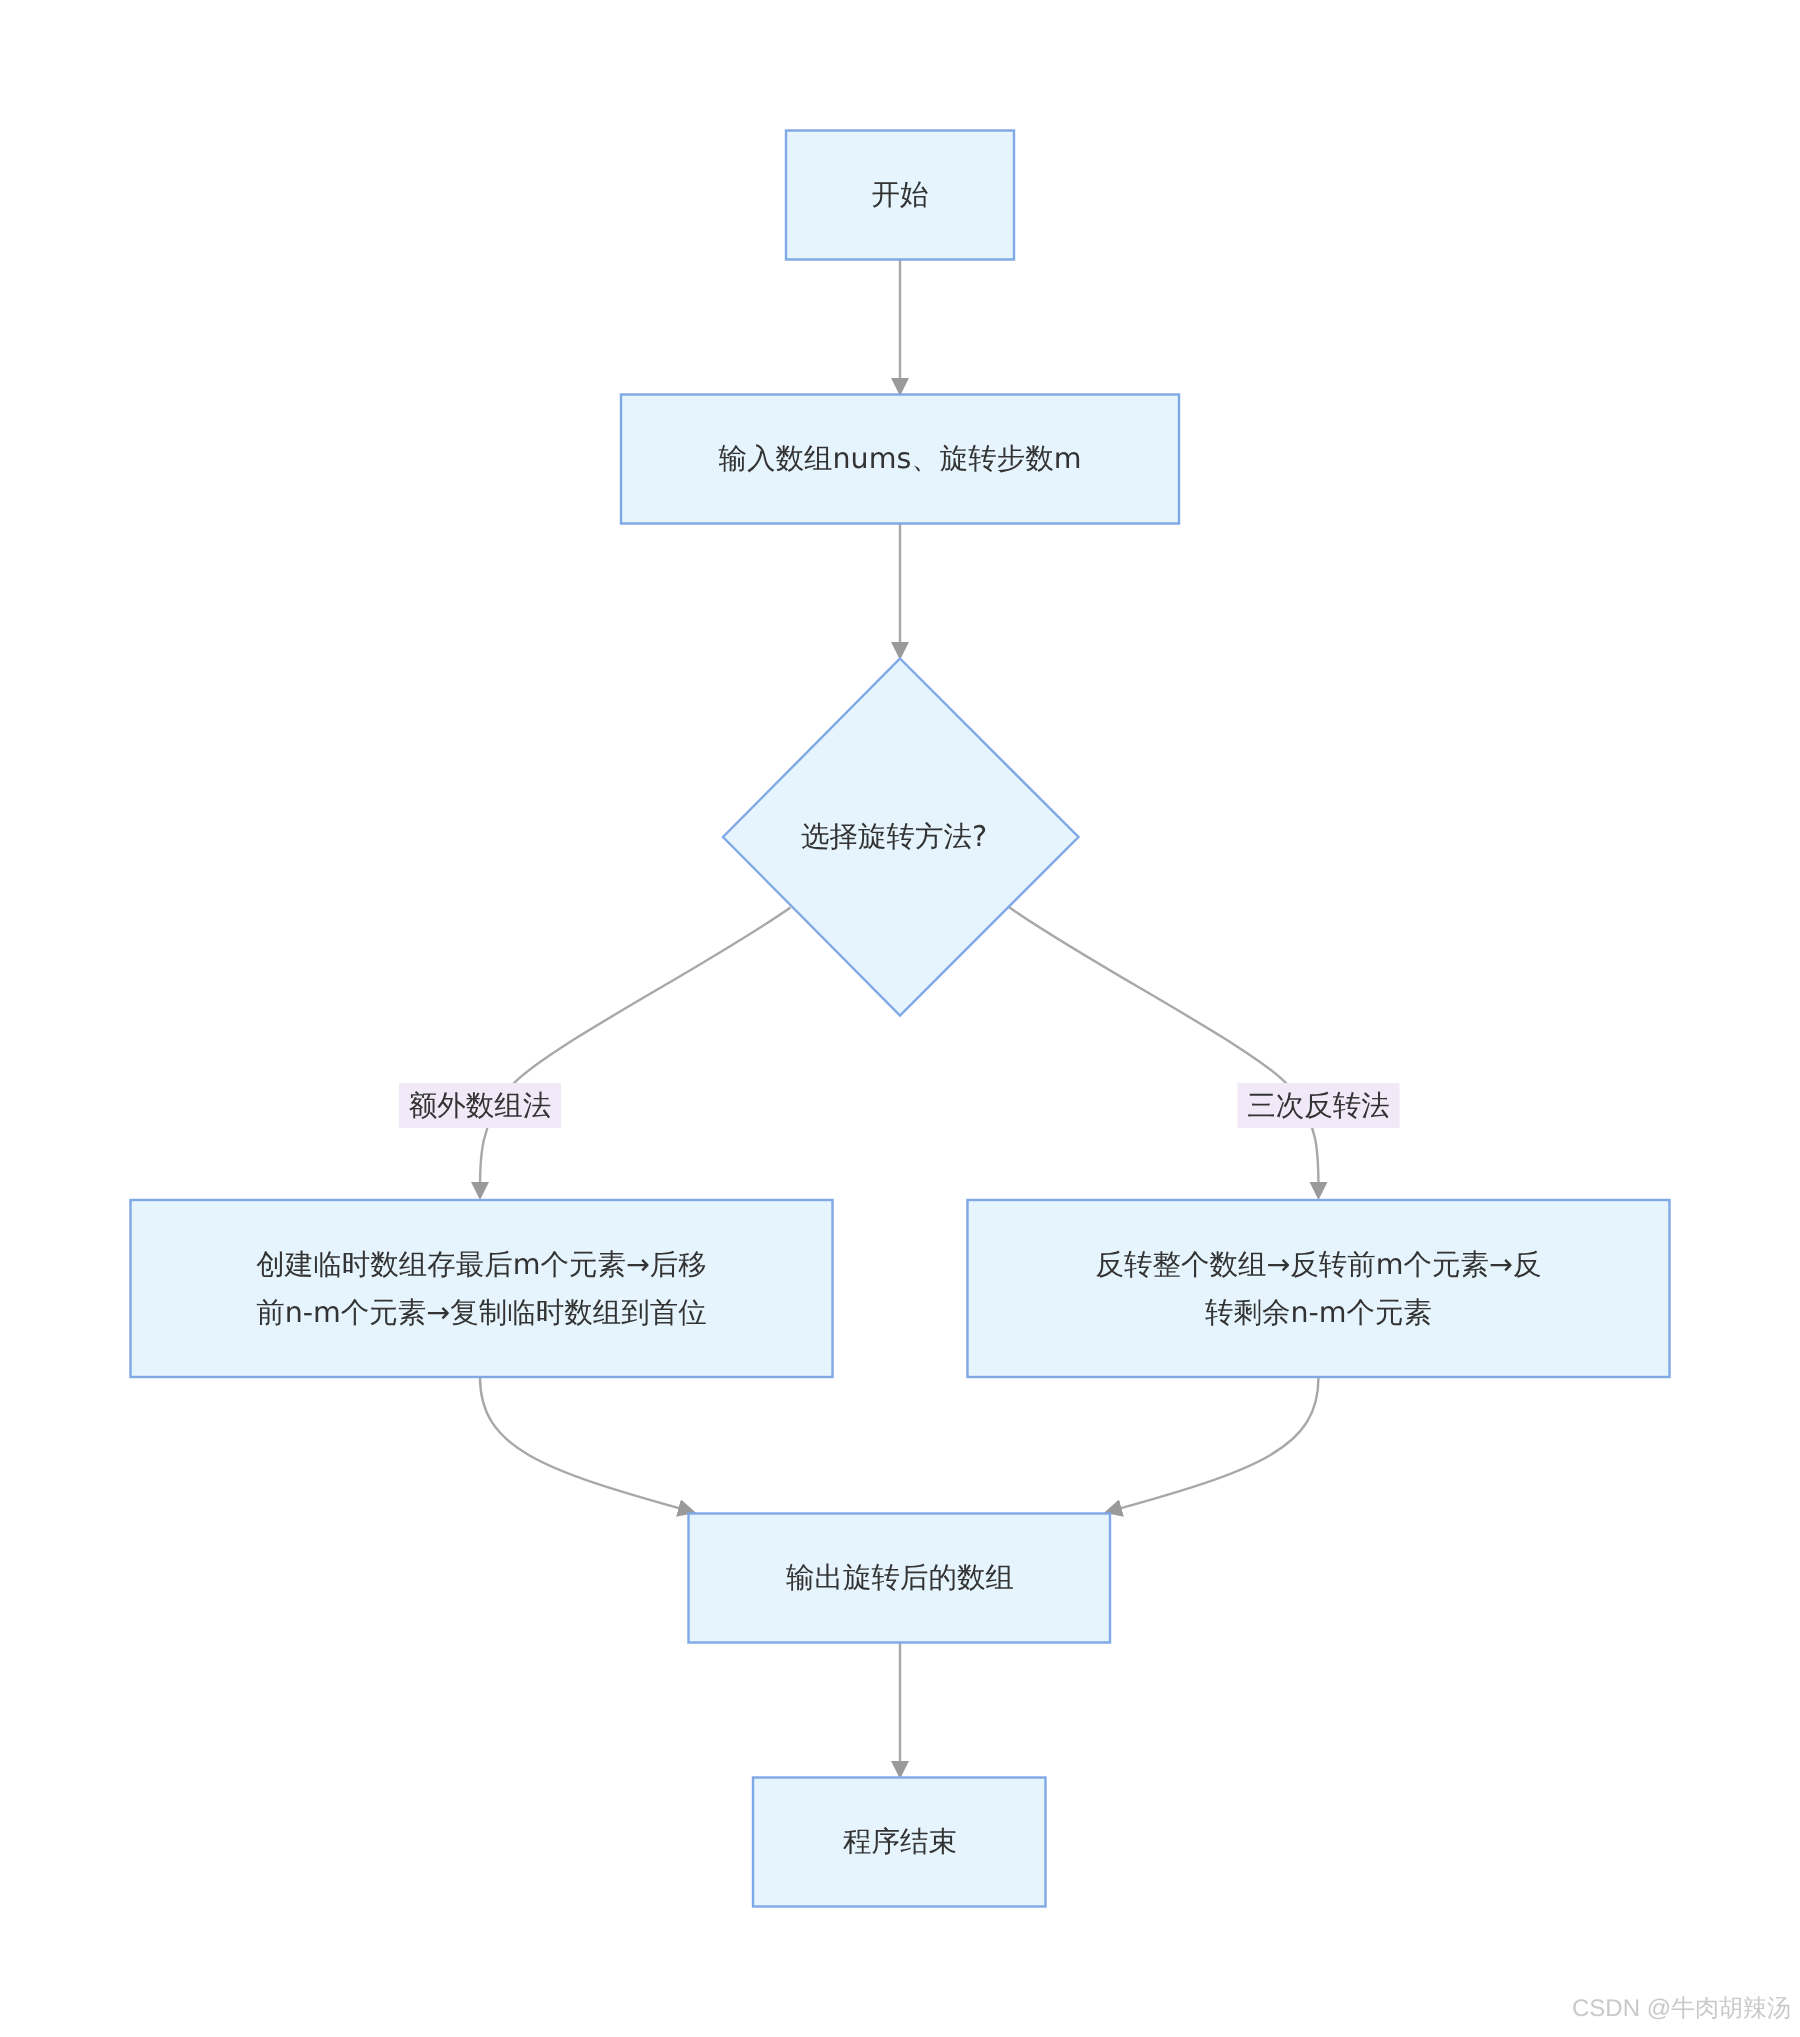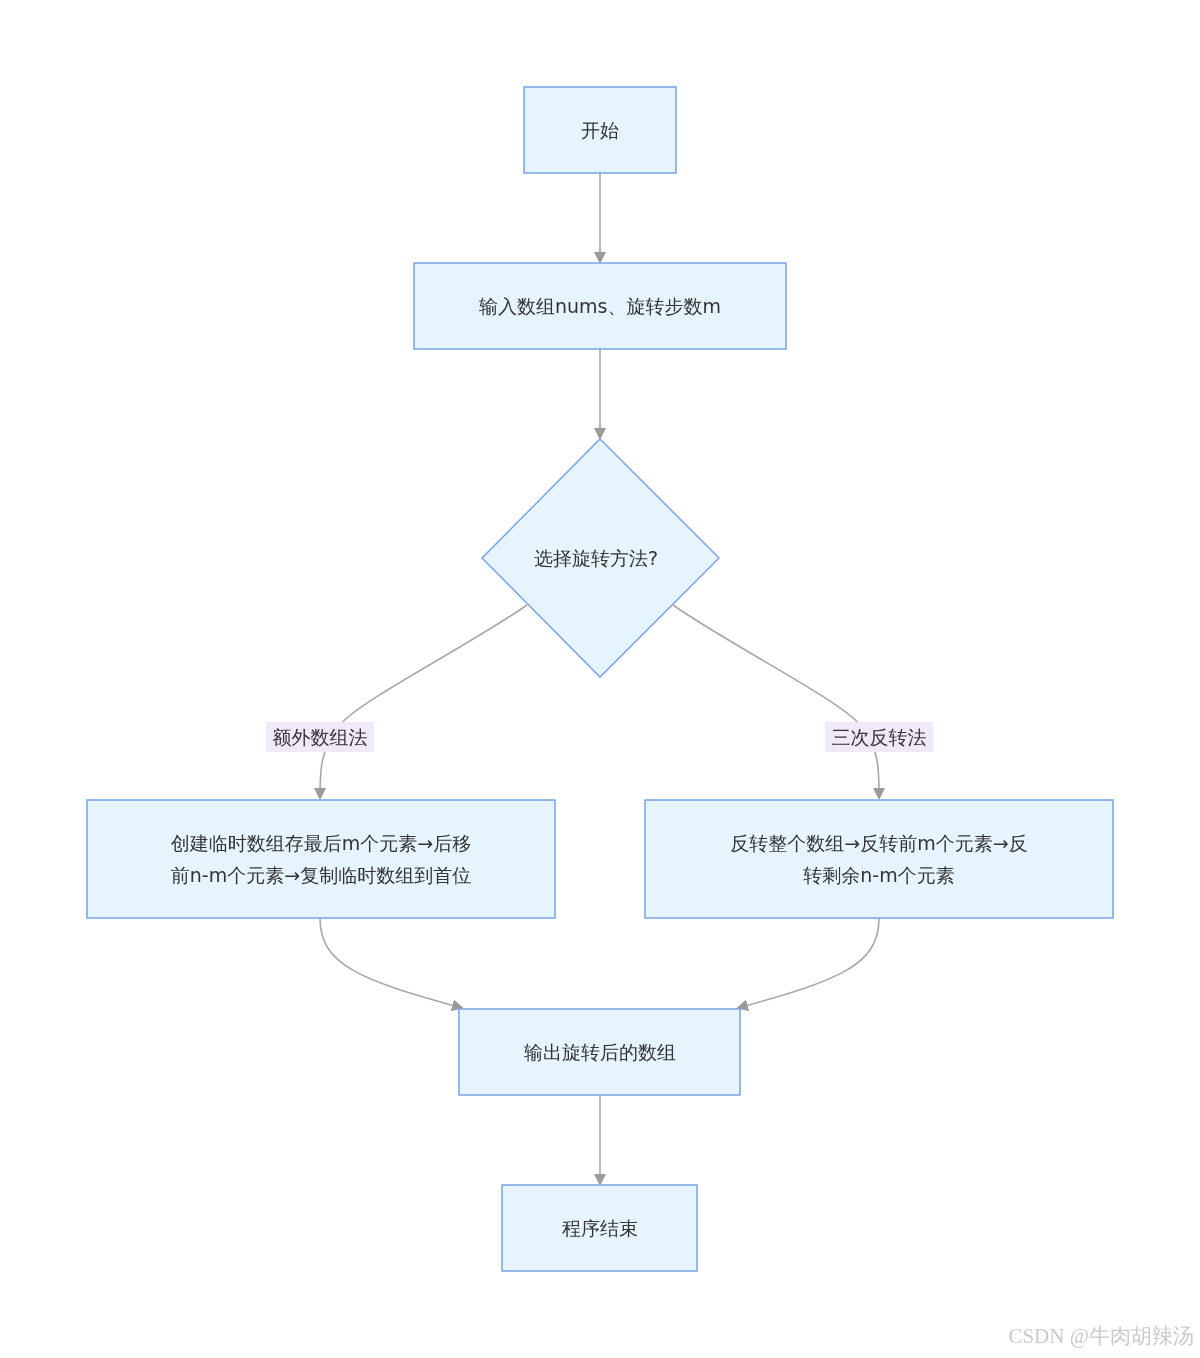--- a/index.html
+++ b/index.html
@@ -48,22 +48,22 @@
       font-family: "DejaVu Sans", "Liberation Sans", sans-serif;
       font-size: 19px;
       fill: #333333;
       text-anchor: middle;
       dominant-baseline: central;
     }
     .watermark {
       position: absolute;
       right: 6px;
       bottom: 8px;
-      font-family: Liberation Serif, serif;
-      font-size: 21px;
+      font-family: Liberation Sans, sans-serif;
+      font-size: 16px;
       color: #c9c9c9;
       white-space: nowrap;
     }
   </style>
 </head>
 <body>
 
 <svg id="diagram" xmlns="http://www.w3.org/2000/svg" width="1200" height="1358" viewBox="0 0 1200 1358">
   <defs>
     <marker id="arrow" markerWidth="12" markerHeight="12" refX="10" refY="6" orient="auto" markerUnits="userSpaceOnUse">

